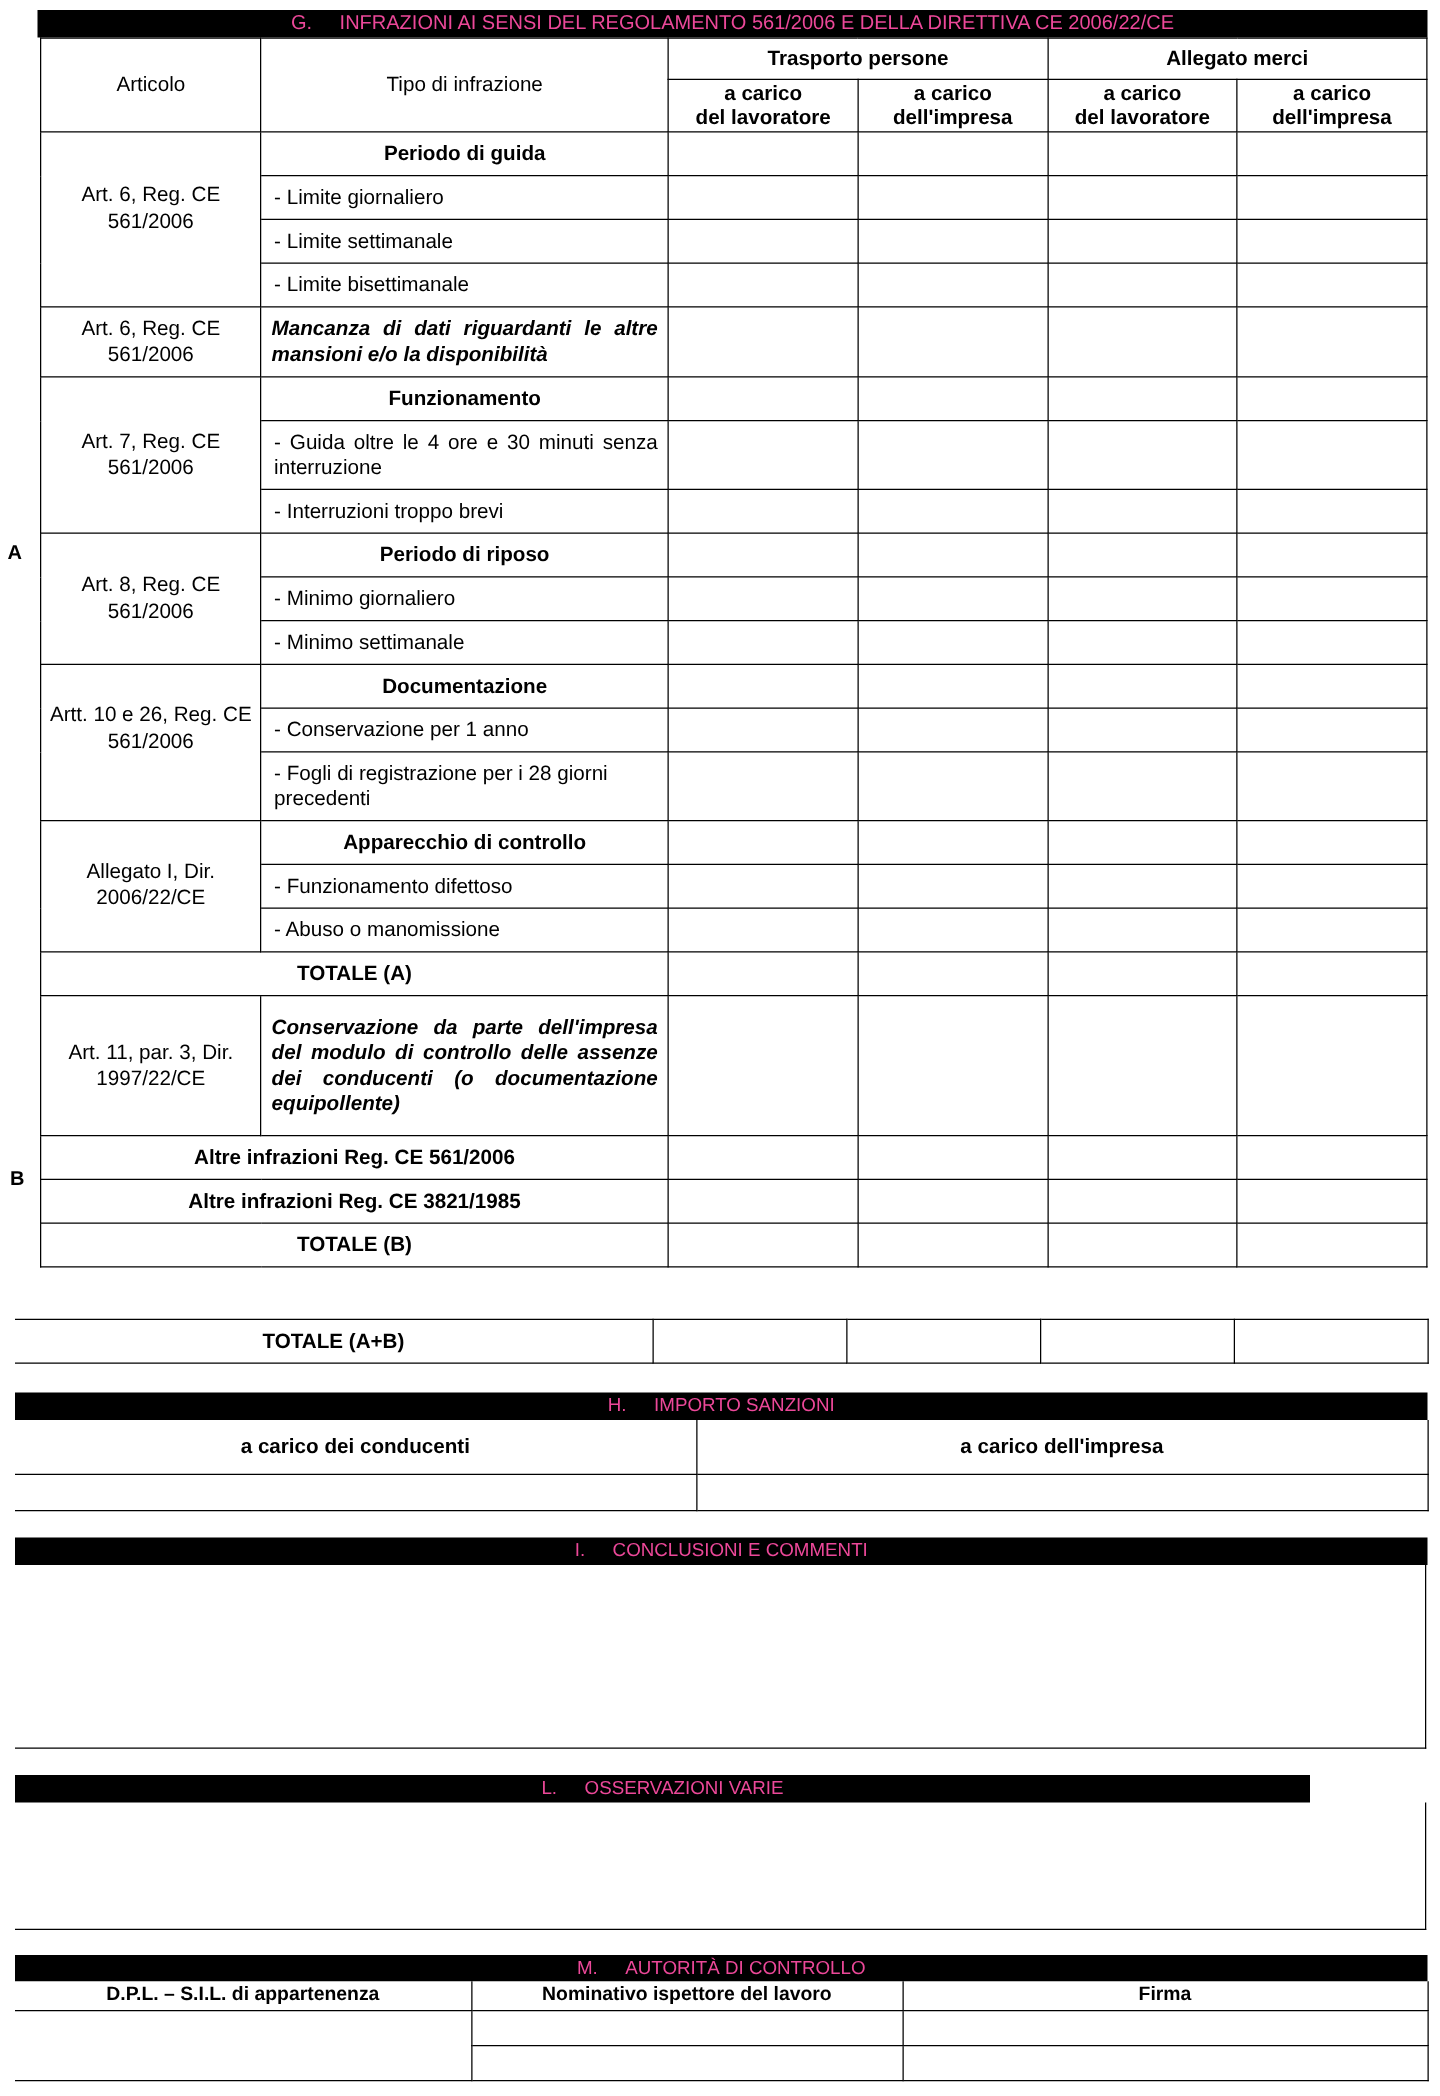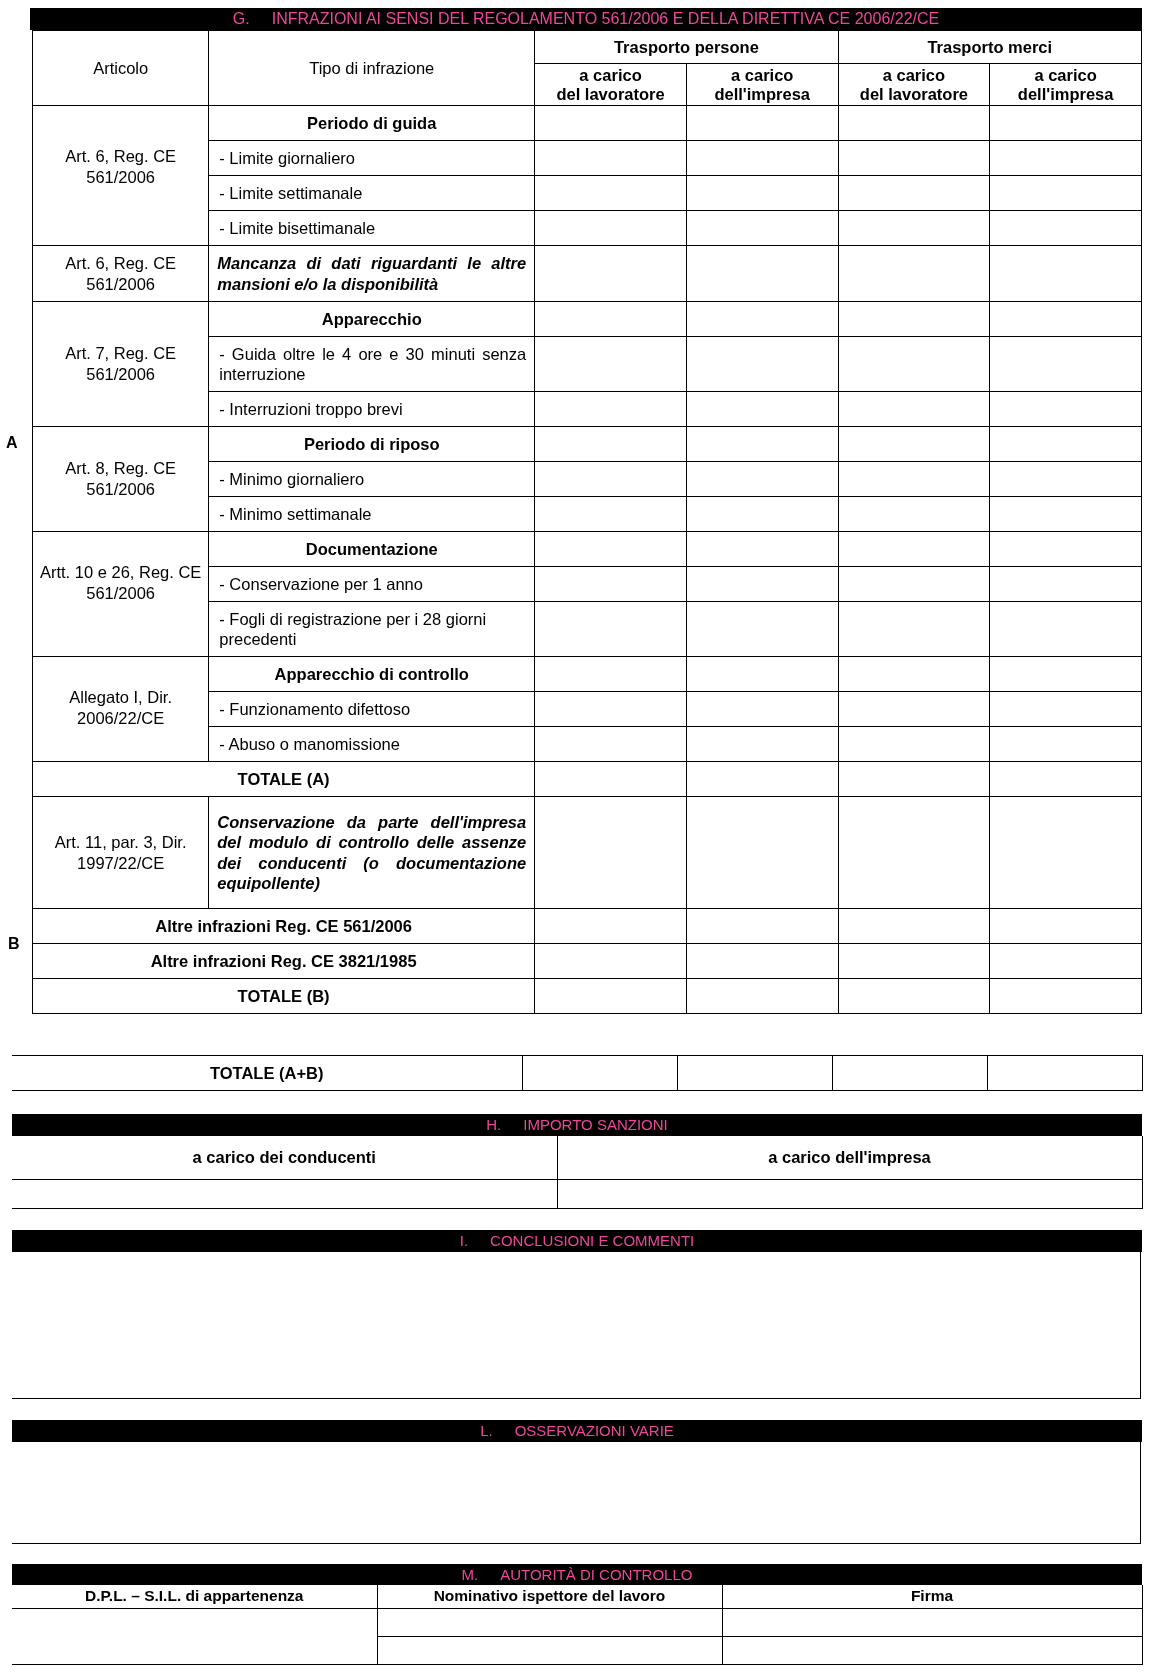--- a/index.html
+++ b/index.html
@@ -33,21 +33,21 @@
       <col style="width:148px">
       <col style="width:148px">
       <col style="width:148px">
       <col style="width:148px">
   </colgroup>
   <tbody>
       <tr style="height:33px">
     <td rowspan="2" class="c">Articolo</td>
     <td rowspan="2" class="c">Tipo di infrazione</td>
     <td colspan="2" class="c b">Trasporto persone</td>
-    <td colspan="2" class="c b">Trasporto merci</td>
+    <td colspan="2" class="c b">Allegato merci</td>
   </tr>
   <tr style="height:42px">
     <td class="c b" style="line-height:19px"><span>a carico</span><br><span>del lavoratore</span></td>
     <td class="c b" style="line-height:19px"><span>a carico</span><br><span>dell'impresa</span></td>
     <td class="c b" style="line-height:19px"><span>a carico</span><br><span>del lavoratore</span></td>
     <td class="c b" style="line-height:19px"><span>a carico</span><br><span>dell'impresa</span></td>
   </tr>
 
   <tr style="height:35px">
     <td rowspan="4" class="art" style="vertical-align:top; padding-top:40px">Art. 6, Reg. CE 561/2006</td>
@@ -83,21 +83,21 @@
     <td class="art">Art. 6, Reg. CE 561/2006</td>
     <td class="just2">Mancanza di dati riguardanti le altre mansioni e/o la disponibilità</td>
     <td></td>
         <td></td>
         <td></td>
         <td></td>
   </tr>
 
   <tr style="height:35px">
     <td rowspan="3" class="art">Art. 7, Reg. CE 561/2006</td>
-    <td class="c b">Apparecchio</td>
+    <td class="c b">Funzionamento</td>
     <td></td>
         <td></td>
         <td></td>
         <td></td>
   </tr>
   <tr style="height:55px">
         <td class="sub" style="text-align:justify; padding-right:8px; line-height:20px">- Guida oltre le 4 ore e 30 minuti senza interruzione</td>
         <td></td>
         <td></td>
         <td></td>
@@ -257,21 +257,21 @@
     <td></td>
   </tr>
 </tbody>
   </table>
 
 <div class="hdr" style="left:12px; top:1230px; width:1130px; font-size:15px;">
   <span class="ltr">I.</span><span>CONCLUSIONI E COMMENTI</span>
 </div>
 <div class="box" style="left:12px; top:1252px; width:1128px; height:146px; border-left:none;"></div>
 
-<div class="hdr" style="left:12px; top:1420px; width:1130px; font-size:15px;">
+<div class="hdr" style="left:12px; top:1420px; width:1036px; font-size:15px;">
   <span class="ltr">L.</span><span>OSSERVAZIONI VARIE</span>
 </div>
 <div class="box" style="left:12px; top:1442px; width:1128px; height:101px; border-left:none;"></div>
 
 <div class="hdr" style="left:12px; top:1564px; width:1130px; font-size:15px; height:21px; line-height:21px;">
   <span class="ltr">M.</span><span>AUTORITÀ DI CONTROLLO</span>
 </div>
 <table class="grid" style="left:12px; top:1585px; width:1130px;">
   <colgroup>
       <col style="width:365px">

